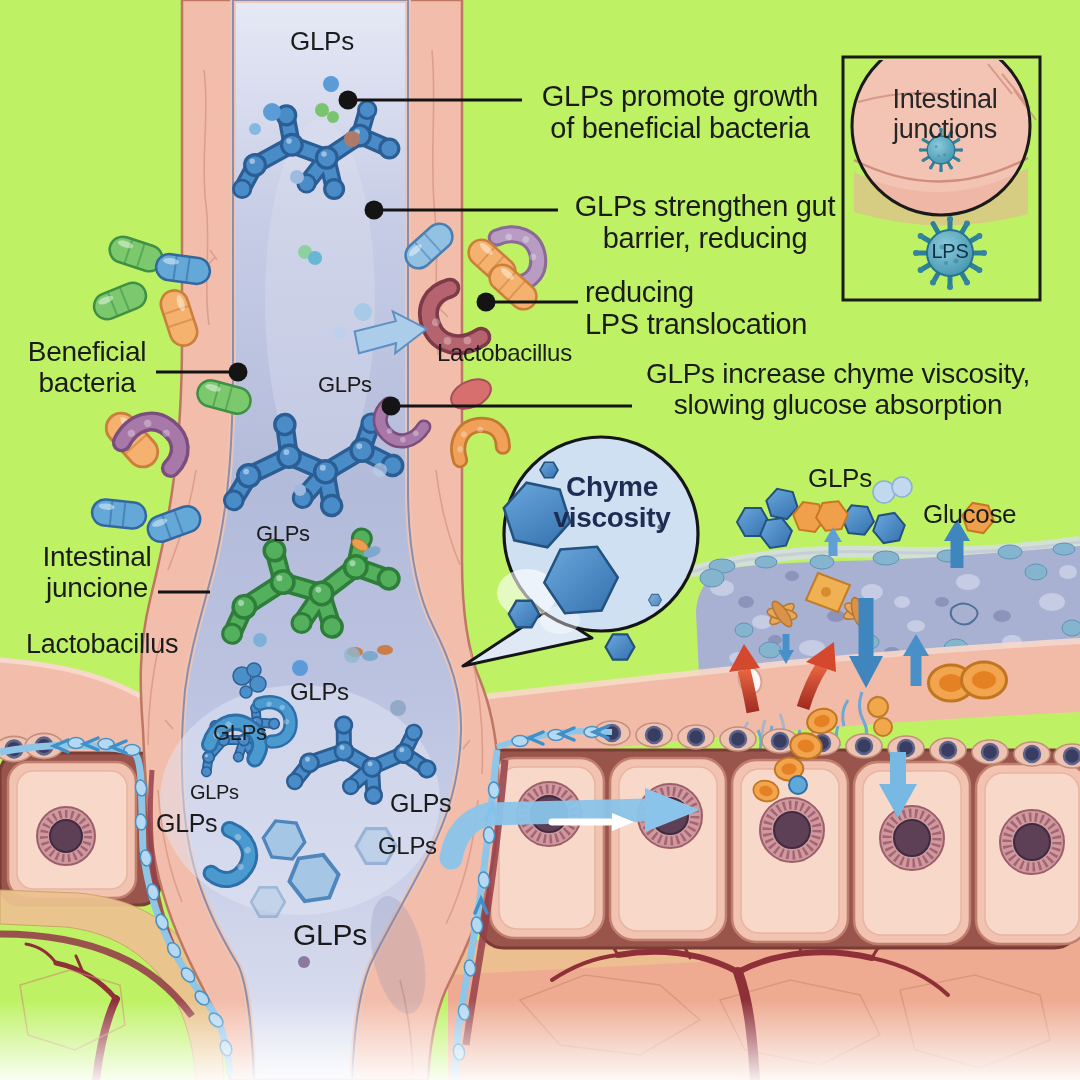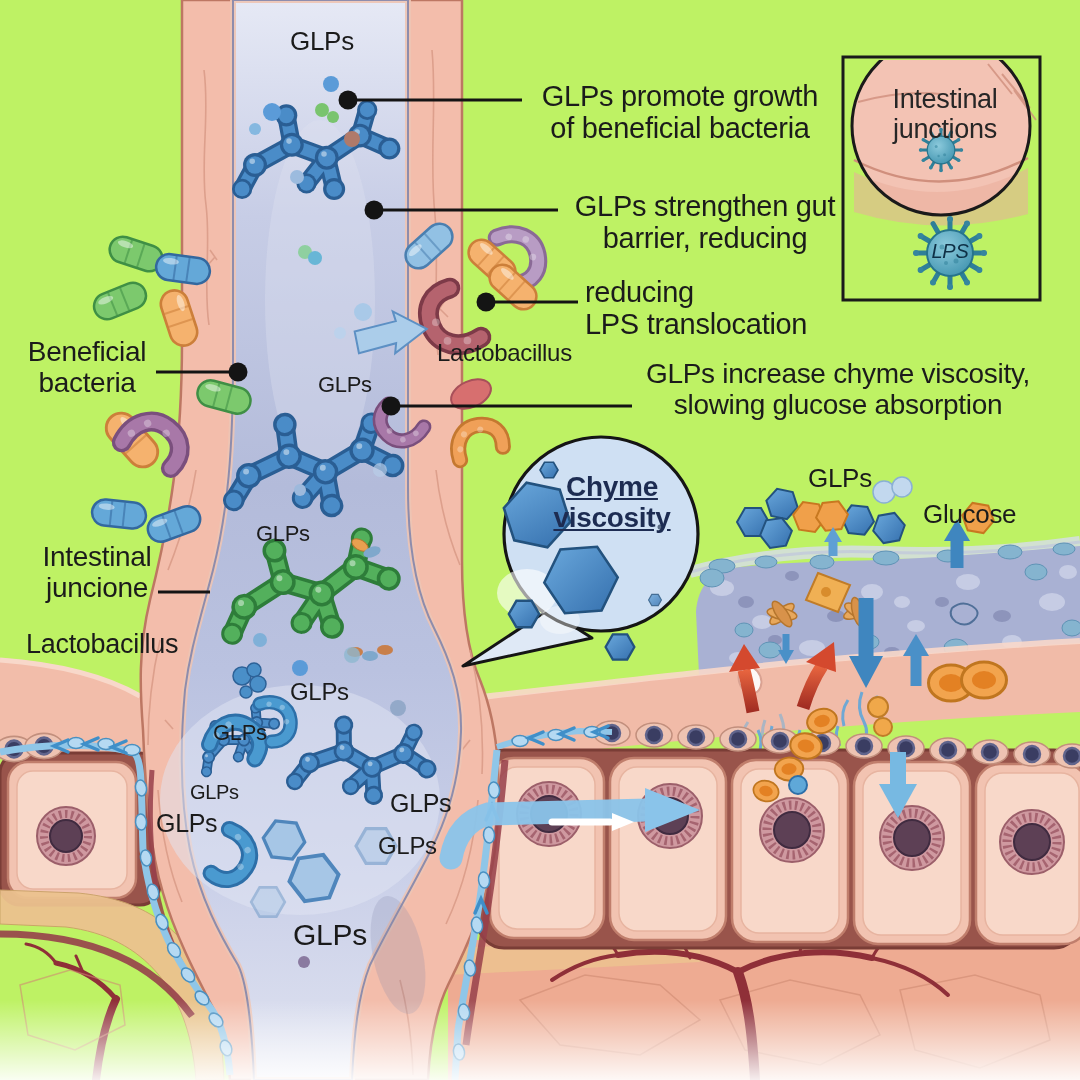--- a/index.html
+++ b/index.html
@@ -1,21 +1,21 @@
 <!DOCTYPE html>
 <html><head>
 <meta charset="utf-8">
 <style>
   html,body{margin:0;padding:0;background:#fff;}
   .stage{width:1080px;height:1080px;position:relative;background:#bef264;overflow:hidden;
          font-family:"Liberation Sans",sans-serif;color:#1c1c1c;}
   .stage svg{position:absolute;inset:0;}
   .lbl{position:absolute;white-space:pre-line;line-height:1.12;letter-spacing:-0.3px;color:#1b1b1b;}
   .ctr{text-align:center;}
-  .bold{font-weight:700;text-decoration:underline;}
+  .bold{font-weight:700;}
   
   .c-blue{--c:#4a8cc8;--d:#2a5e94;}
   .c-green{--c:#53b05c;--d:#2e7d3a;}
   .c-capgreen{--c:#7cc96d;--d:#3f8f45;}
   .c-capblue{--c:#64a8d8;--d:#33689f;}
   .c-capbluel{--c:#92c1e4;--d:#4a7fb0;}
   .c-caporange{--c:#f5b26e;--d:#cc7f3a;}
   .c-wormblue{--c:#4a9ad0;--d:#2d6fa8;}
   .c-wormorange{--c:#f0a058;--d:#c47830;}
   .c-wormpurple{--c:#a878a8;--d:#7a4f7d;}
@@ -598,21 +598,21 @@
 <div class="lbl" style="left:437px;top:340px;font-size:24px;">Lactobacillus</div>
 <div class="lbl ctr" style="left:36px;top:541px;width:122px;font-size:28px;text-align:center;">Intestinal
 juncione</div>
 <div class="lbl" style="left:26px;top:629px;font-size:27px;">Lactobacillus</div>
 <div class="lbl ctr bold" style="left:543px;top:471px;width:138px;font-size:28px;color:#1d2c52;">Chyme
 viscosity</div>
 <div class="lbl" style="left:808px;top:464px;font-size:26px;">GLPs</div>
 <div class="lbl" style="left:923px;top:476px;font-size:26px;margin-top:24px;">Glucose</div>
 <div class="lbl ctr" style="left:873px;top:84px;width:144px;font-size:27px;color:#262626;">Intestinal
 junctions</div>
-<div class="lbl ctr" style="left:926px;top:240px;width:48px;font-size:20px;color:#0e3046;font-style:italic;">LPS</div>
+<div class="lbl ctr" style="left:926px;top:240px;width:48px;font-size:20px;color:#0e3046;">LPS</div>
 <div class="lbl" style="left:318px;top:373px;font-size:22px;">GLPs</div>
 <div class="lbl" style="left:256px;top:522px;font-size:22px;">GLPs</div>
 <div class="lbl" style="left:290px;top:679px;font-size:24px;">GLPs</div>
 <div class="lbl" style="left:213px;top:721px;font-size:22px;">GLPs</div>
 <div class="lbl" style="left:190px;top:781px;font-size:20px;">GLPs</div>
 <div class="lbl" style="left:156px;top:809px;font-size:25px;">GLPs</div>
 <div class="lbl" style="left:390px;top:789px;font-size:25px;">GLPs</div>
 <div class="lbl" style="left:378px;top:833px;font-size:24px;">GLPs</div>
 <div class="lbl" style="left:293px;top:918px;font-size:30px;color:#1a1a1a;">GLPs</div>
 </div>

